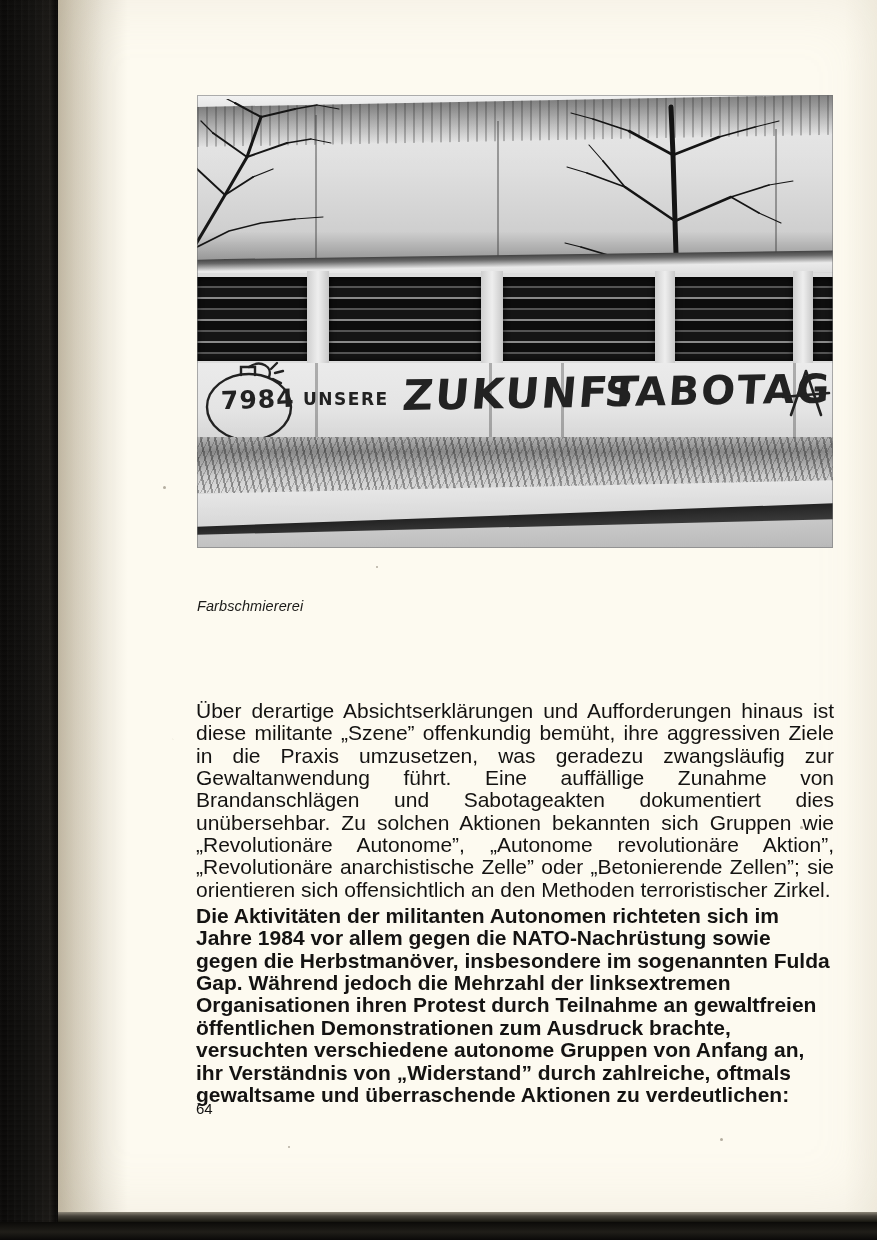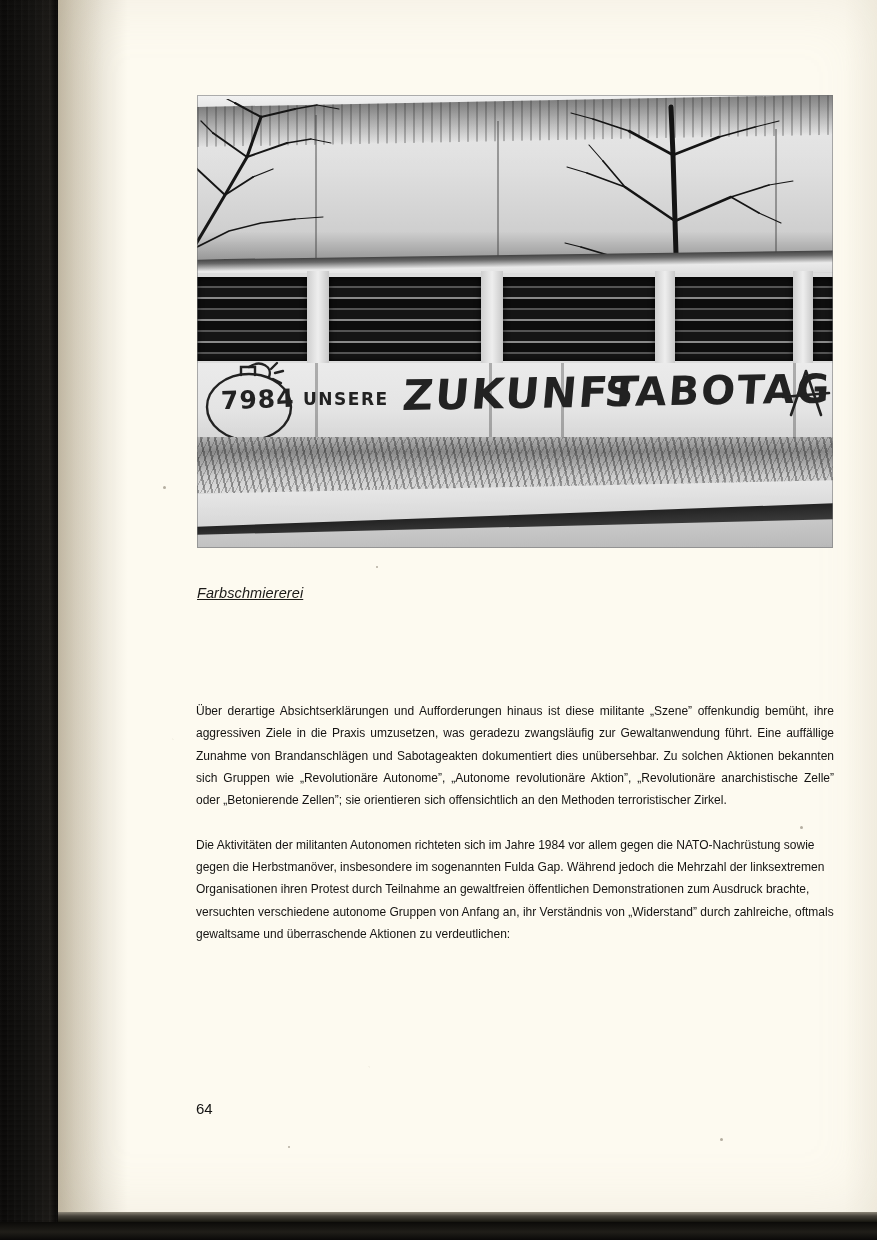--- a/index.html
+++ b/index.html
@@ -215,41 +215,40 @@
   .photo-border {
     position:absolute; inset:0;
     box-shadow: inset 0 0 0 1px rgba(120,114,100,.55);
     pointer-events:none;
   }
 
   
   .caption {
     position: absolute;
     left: 139px;
-    top: 585px;
+    top: 598px;
     font-size: 14.5px;
     font-style: italic;
     color: #1b1a18;
     letter-spacing: .1px;
-    text-decoration: underline;
   }
 
   
   .body-text {
     position: absolute;
     left: 138px;   
     top: 700px;
     width: 638px;  
     color: #141312;
-    font-size: 12px;
+    font-size: 21px;
     line-height: 22.35px;
     text-align: justify;
   }
   .body-text p { margin: 0; }
-  .body-text p + p { margin-top: 22px; }
+  .body-text p + p { margin-top: 4px; font-weight: bold; }
   .body-text p:last-child { text-align: left; }
 
   
   .folio {
     position: absolute;
     left: 138px;
     top: 1100px;
     font-size: 15px;
     color: #141312;
   }

